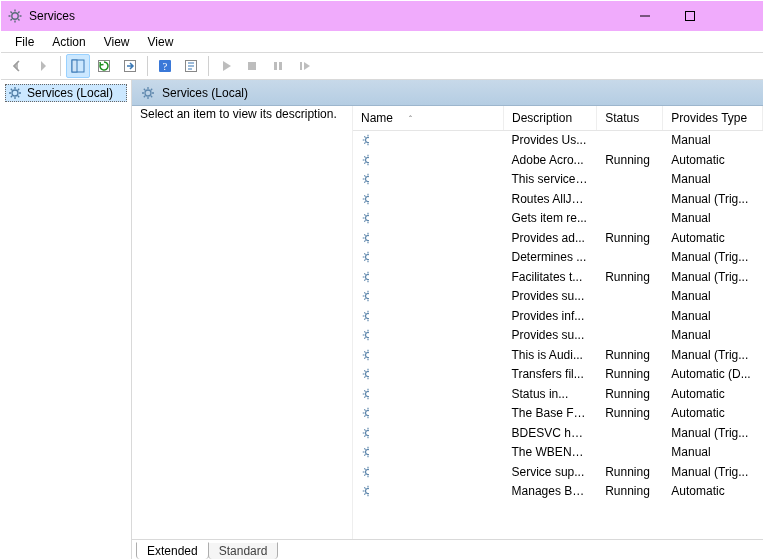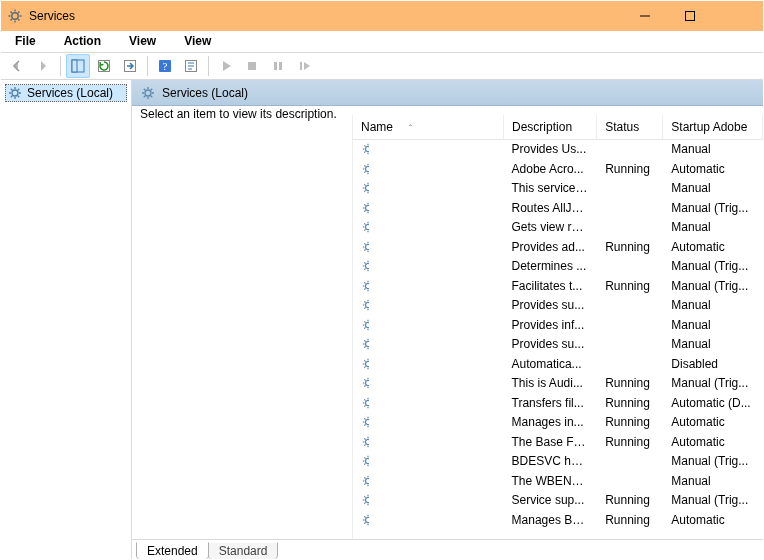--- a/index.html
+++ b/index.html
@@ -15,39 +15,38 @@
     display: flex;
     flex-direction: column;
     border: 1px solid #fff;
   }
   
   .titlebar {
     display: flex;
     align-items: center;
     height: 30px;
     padding: 7px 6px;
-    background: #fdba74;
+    background: #f0abfc;
   }
   .titlebar .app-icon { width: 16px; height: 16px; margin-right: 6px; }
   .titlebar .title { flex: 1; font-size: 12px; }
   .win-controls { display: flex; }
   .win-btn {
     width: 45px; height: 28px;
     display: flex; align-items: center; justify-content: center;
     color: #111;
   }
   .win-btn svg { width: 10px; height: 10px; }
   
   .menubar {
     display: flex;
-    gap: 12px;
+    gap: 2px;
     padding: 2px 0 2px 6px;
     height: 21px;
-    align-items: flex-end;
-    font-weight: bold;
+    align-items: flex-start;
   }
   .menubar .item { padding: 2px 8px; }
   
   .toolbar {
     display: flex;
     align-items: center;
     height: 28px;
     border-top: 1px solid #d9d9d9;
     border-bottom: 1px solid #d9d9d9;
     padding: 0 4px;
@@ -113,21 +112,20 @@
   .desc-pane {
     width: 220px;
     padding: 1px 8px;
   }
   .list-wrap {
     flex: 1;
     min-width: 0;
     display: flex;
     flex-direction: column;
     border-left: 1px solid #eee;
-    margin-top: 9px;
   }
   .list-scroll {
     flex: 1;
     overflow: auto;
   }
   table.svc {
     border-collapse: collapse;
     width: 100%;
     font-size: 12px;
   }
@@ -342,21 +340,21 @@
               <col class="c-name">
                 <col class="c-desc">
                 <col class="c-status">
                 <col class="c-startup">
             </colgroup>
             <thead>
               <tr>
                 <th><span>Name</span><span class="sort">ˆ</span></th>
                 <th>Description</th>
                 <th>Status</th>
-                <th>Startup Adobe</th>
+                <th>Provides Type</th>
               </tr>
             </thead>
             <tbody id="svc-body">
             <tr>
                   <td class="namecell">
                     <span class="gear">
                       <svg viewBox="0 0 16 16">
                         <g fill="none" stroke="#4d7aa3" stroke-width="1.2">
                           <circle cx="8" cy="8" r="2.8"></circle>
                           <path d="M8 2v2M8 12v2M2 8h2M12 8h2M3.8 3.8l1.4 1.4M10.8 10.8l1.4 1.4M12.2 3.8l-1.4 1.4M5.2 10.8l-1.4 1.4"></path>
@@ -417,21 +415,21 @@
                   <td class="namecell">
                     <span class="gear">
                       <svg viewBox="0 0 16 16">
                         <g fill="none" stroke="#4d7aa3" stroke-width="1.2">
                           <circle cx="8" cy="8" r="2.8"></circle>
                           <path d="M8 2v2M8 12v2M2 8h2M12 8h2M3.8 3.8l1.4 1.4M10.8 10.8l1.4 1.4M12.2 3.8l-1.4 1.4M5.2 10.8l-1.4 1.4"></path>
                         </g>
                       </svg>
                     </span>
                   </td>
-                  <td>Gets view re...</td>
+                  <td>Gets item re...</td>
                   <td></td>
                   <td>Manual</td>
                 </tr>
                 <tr>
                   <td class="namecell">
                     <span class="gear">
                       <svg viewBox="0 0 16 16">
                         <g fill="none" stroke="#4d7aa3" stroke-width="1.2">
                           <circle cx="8" cy="8" r="2.8"></circle>
                           <path d="M8 2v2M8 12v2M2 8h2M12 8h2M3.8 3.8l1.4 1.4M10.8 10.8l1.4 1.4M12.2 3.8l-1.4 1.4M5.2 10.8l-1.4 1.4"></path>
@@ -522,35 +520,20 @@
                   <td class="namecell">
                     <span class="gear">
                       <svg viewBox="0 0 16 16">
                         <g fill="none" stroke="#4d7aa3" stroke-width="1.2">
                           <circle cx="8" cy="8" r="2.8"></circle>
                           <path d="M8 2v2M8 12v2M2 8h2M12 8h2M3.8 3.8l1.4 1.4M10.8 10.8l1.4 1.4M12.2 3.8l-1.4 1.4M5.2 10.8l-1.4 1.4"></path>
                         </g>
                       </svg>
                     </span>
                   </td>
-                  <td>Automatica...</td>
-                  <td></td>
-                  <td>Disabled</td>
-                </tr>
-                <tr>
-                  <td class="namecell">
-                    <span class="gear">
-                      <svg viewBox="0 0 16 16">
-                        <g fill="none" stroke="#4d7aa3" stroke-width="1.2">
-                          <circle cx="8" cy="8" r="2.8"></circle>
-                          <path d="M8 2v2M8 12v2M2 8h2M12 8h2M3.8 3.8l1.4 1.4M10.8 10.8l1.4 1.4M12.2 3.8l-1.4 1.4M5.2 10.8l-1.4 1.4"></path>
-                        </g>
-                      </svg>
-                    </span>
-                  </td>
                   <td>This is Audi...</td>
                   <td>Running</td>
                   <td>Manual (Trig...</td>
                 </tr>
                 <tr>
                   <td class="namecell">
                     <span class="gear">
                       <svg viewBox="0 0 16 16">
                         <g fill="none" stroke="#4d7aa3" stroke-width="1.2">
                           <circle cx="8" cy="8" r="2.8"></circle>
@@ -567,21 +550,21 @@
                   <td class="namecell">
                     <span class="gear">
                       <svg viewBox="0 0 16 16">
                         <g fill="none" stroke="#4d7aa3" stroke-width="1.2">
                           <circle cx="8" cy="8" r="2.8"></circle>
                           <path d="M8 2v2M8 12v2M2 8h2M12 8h2M3.8 3.8l1.4 1.4M10.8 10.8l1.4 1.4M12.2 3.8l-1.4 1.4M5.2 10.8l-1.4 1.4"></path>
                         </g>
                       </svg>
                     </span>
                   </td>
-                  <td>Manages in...</td>
+                  <td>Status in...</td>
                   <td>Running</td>
                   <td>Automatic</td>
                 </tr>
                 <tr>
                   <td class="namecell">
                     <span class="gear">
                       <svg viewBox="0 0 16 16">
                         <g fill="none" stroke="#4d7aa3" stroke-width="1.2">
                           <circle cx="8" cy="8" r="2.8"></circle>
                           <path d="M8 2v2M8 12v2M2 8h2M12 8h2M3.8 3.8l1.4 1.4M10.8 10.8l1.4 1.4M12.2 3.8l-1.4 1.4M5.2 10.8l-1.4 1.4"></path>

